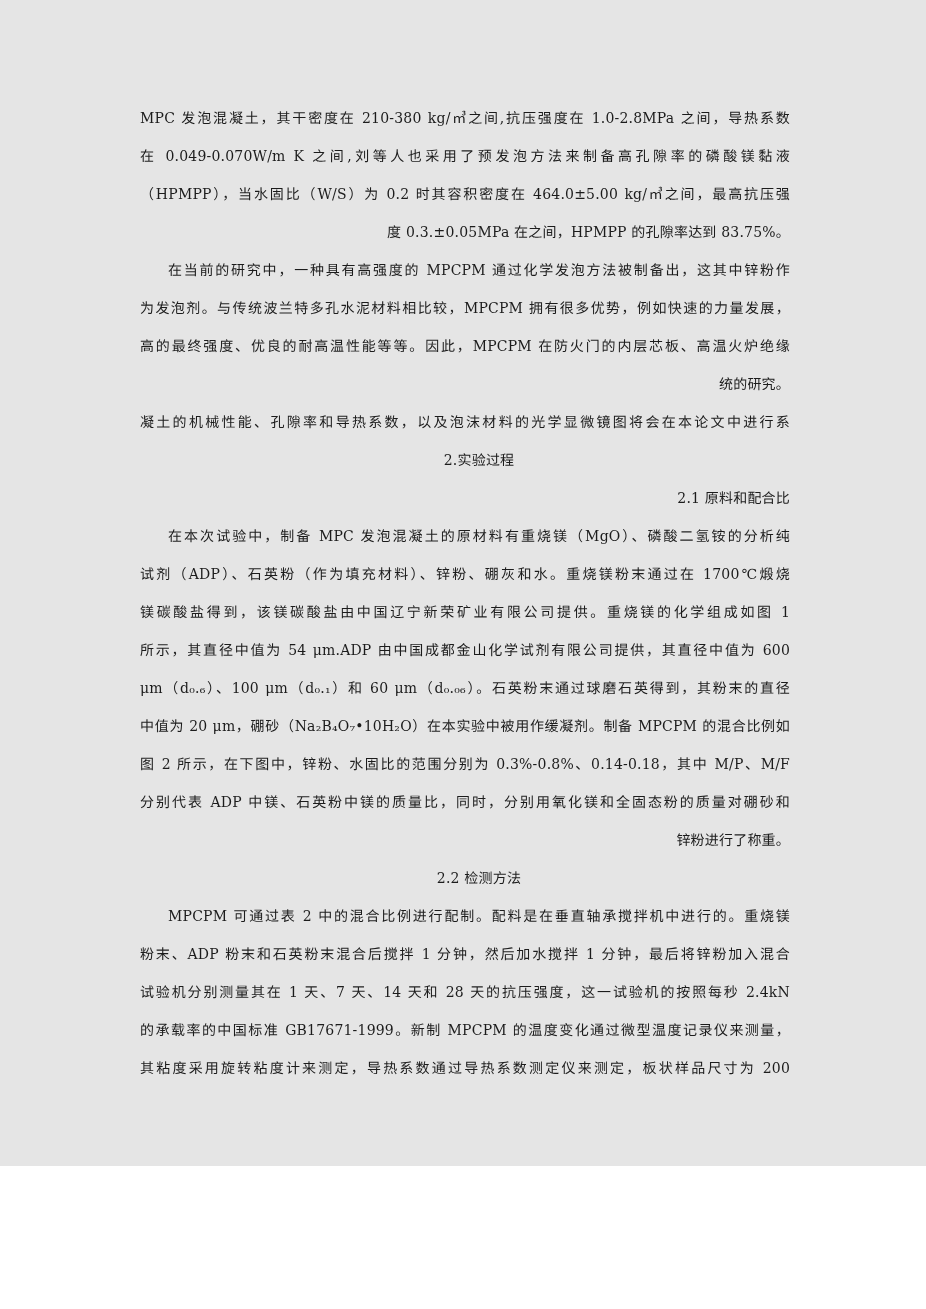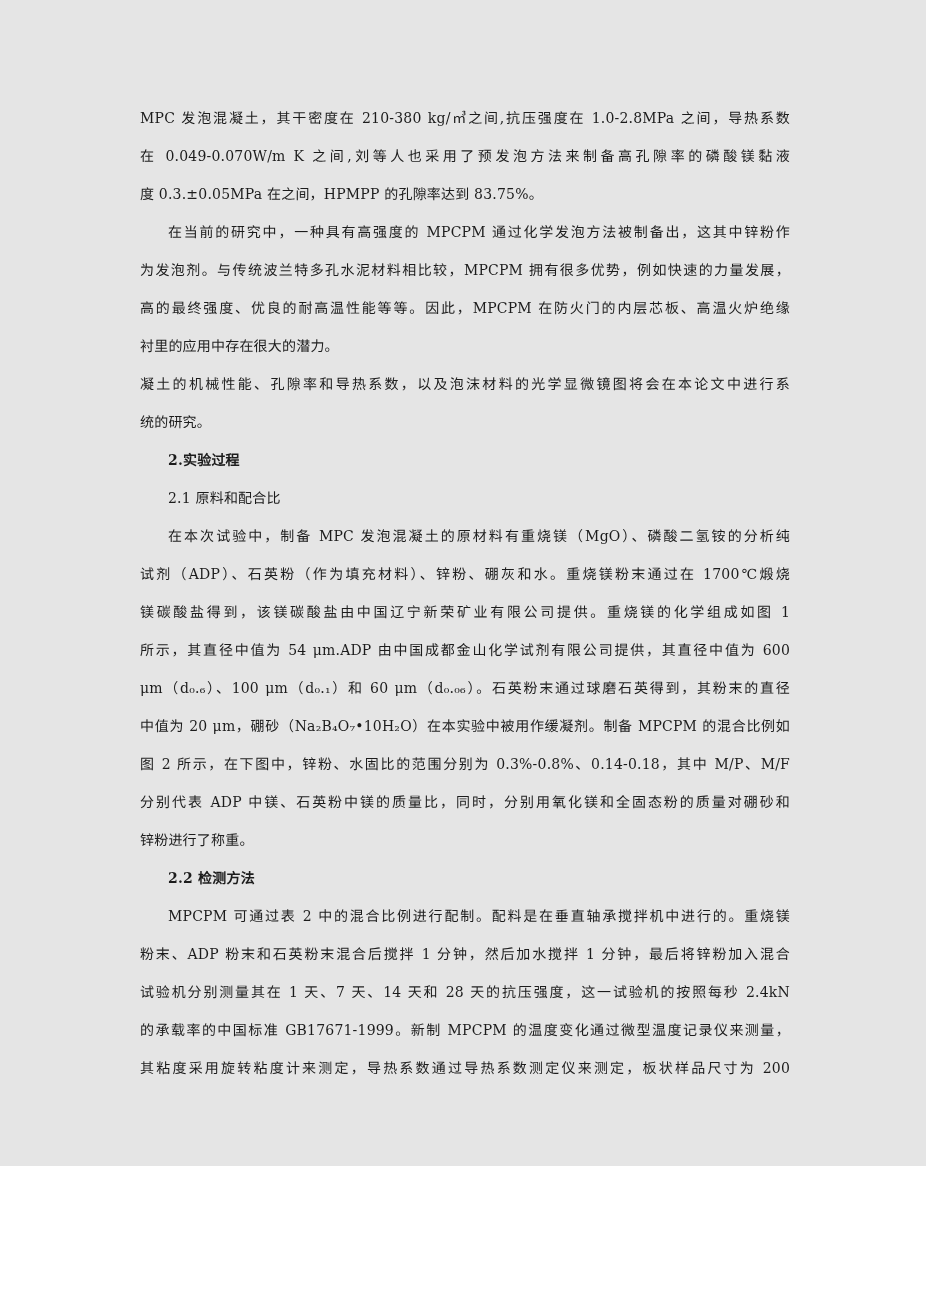--- a/index.html
+++ b/index.html
@@ -30,46 +30,46 @@
     overflow: hidden;
     white-space: pre-wrap;
   }
   
   .j {
     text-align: justify;
     text-align-last: justify;
   }
   
   .e {
-    text-align: left;
+    text-align: right;
   }
   
   .i {
     padding-left: 28px;
   }
   
   .h {
-    font-weight: bold;
-    text-align: left;
+    font-weight: normal;
+    text-align: center;
   }
 </style>
 </head>
 <body>
 
 <div class="page">
   <div class="doc">
     <div class="line j">MPC 发泡混凝土，其干密度在 210-380 kg/㎥之间,抗压强度在 1.0-2.8MPa 之间，导热系数</div>
     <div class="line j">在 0.049-0.070W/m K 之间,刘等人也采用了预发泡方法来制备高孔隙率的磷酸镁黏液</div>
+    <div class="line j">（HPMPP），当水固比（W/S）为 0.2 时其容积密度在 464.0±5.00 kg/㎥之间，最高抗压强</div>
     <div class="line e">度 0.3.±0.05MPa 在之间，HPMPP 的孔隙率达到 83.75%。</div>
     <div class="line j i">在当前的研究中，一种具有高强度的 MPCPM 通过化学发泡方法被制备出，这其中锌粉作</div>
     <div class="line j">为发泡剂。与传统波兰特多孔水泥材料相比较，MPCPM 拥有很多优势，例如快速的力量发展，</div>
     <div class="line j">高的最终强度、优良的耐高温性能等等。因此，MPCPM 在防火门的内层芯板、高温火炉绝缘</div>
-    <div class="line e">衬里的应用中存在很大的潜力。</div>
+    <div class="line e">统的研究。</div>
     <div class="line j">凝土的机械性能、孔隙率和导热系数，以及泡沫材料的光学显微镜图将会在本论文中进行系</div>
-    <div class="line e">统的研究。</div>
     <div class="line h i">2.实验过程</div>
     <div class="line e i">2.1 原料和配合比</div>
     <div class="line j i">在本次试验中，制备 MPC 发泡混凝土的原材料有重烧镁（MgO）、磷酸二氢铵的分析纯</div>
     <div class="line j">试剂（ADP）、石英粉（作为填充材料）、锌粉、硼灰和水。重烧镁粉末通过在 1700℃煅烧</div>
     <div class="line j">镁碳酸盐得到，该镁碳酸盐由中国辽宁新荣矿业有限公司提供。重烧镁的化学组成如图 1</div>
     <div class="line j">所示，其直径中值为 54 μm.ADP 由中国成都金山化学试剂有限公司提供，其直径中值为 600</div>
     <div class="line j">μm（d₀.₆）、100 μm（d₀.₁）和 60 μm（d₀.₀₆）。石英粉末通过球磨石英得到，其粉末的直径</div>
     <div class="line j">中值为 20 μm，硼砂（Na₂B₄O₇•10H₂O）在本实验中被用作缓凝剂。制备 MPCPM 的混合比例如</div>
     <div class="line j">图 2 所示，在下图中，锌粉、水固比的范围分别为 0.3%-0.8%、0.14-0.18，其中 M/P、M/F</div>
     <div class="line j">分别代表 ADP 中镁、石英粉中镁的质量比，同时，分别用氧化镁和全固态粉的质量对硼砂和</div>

